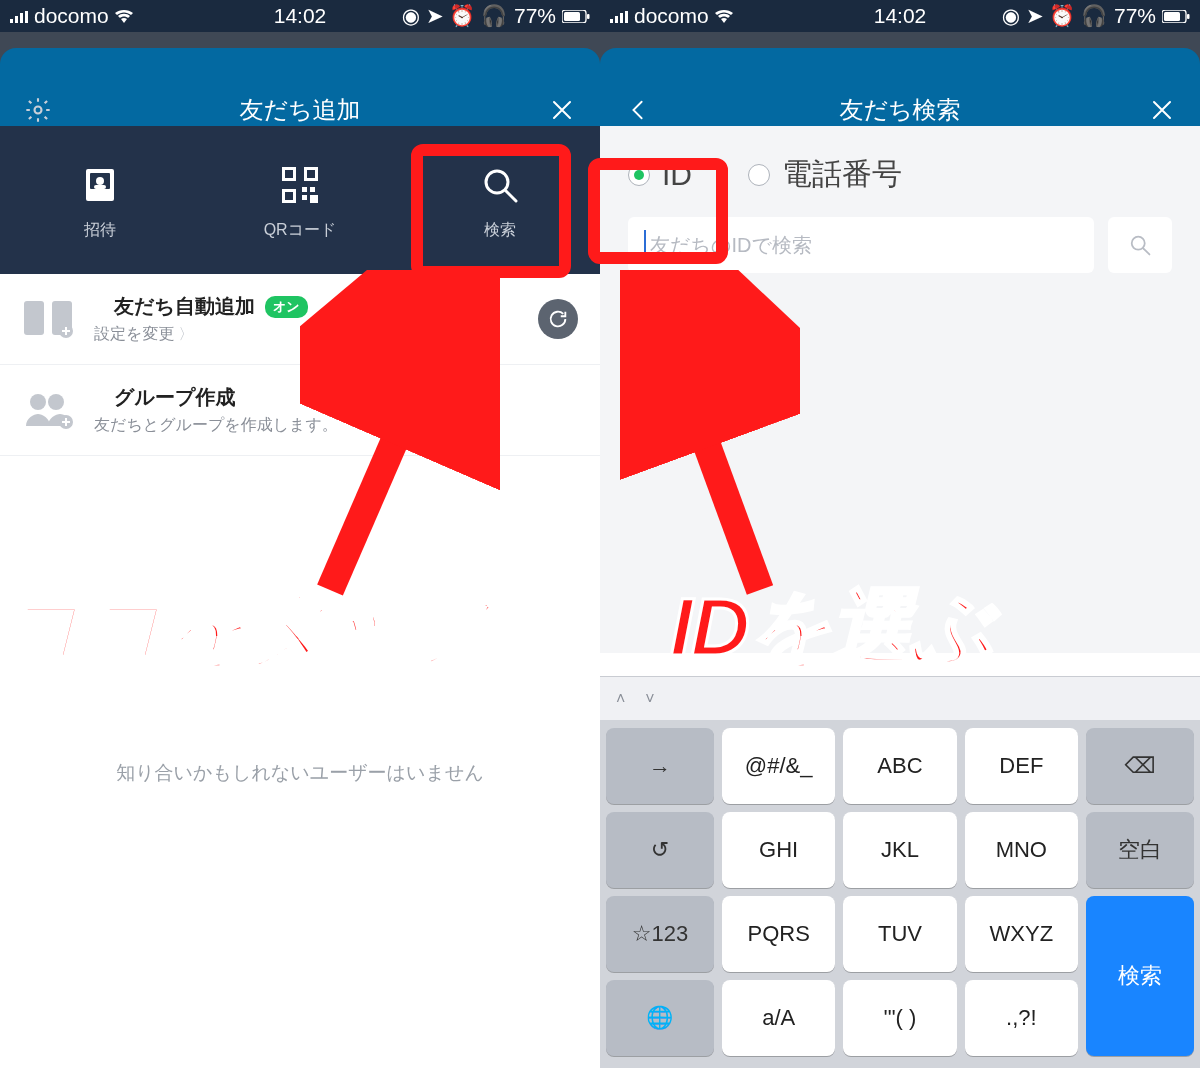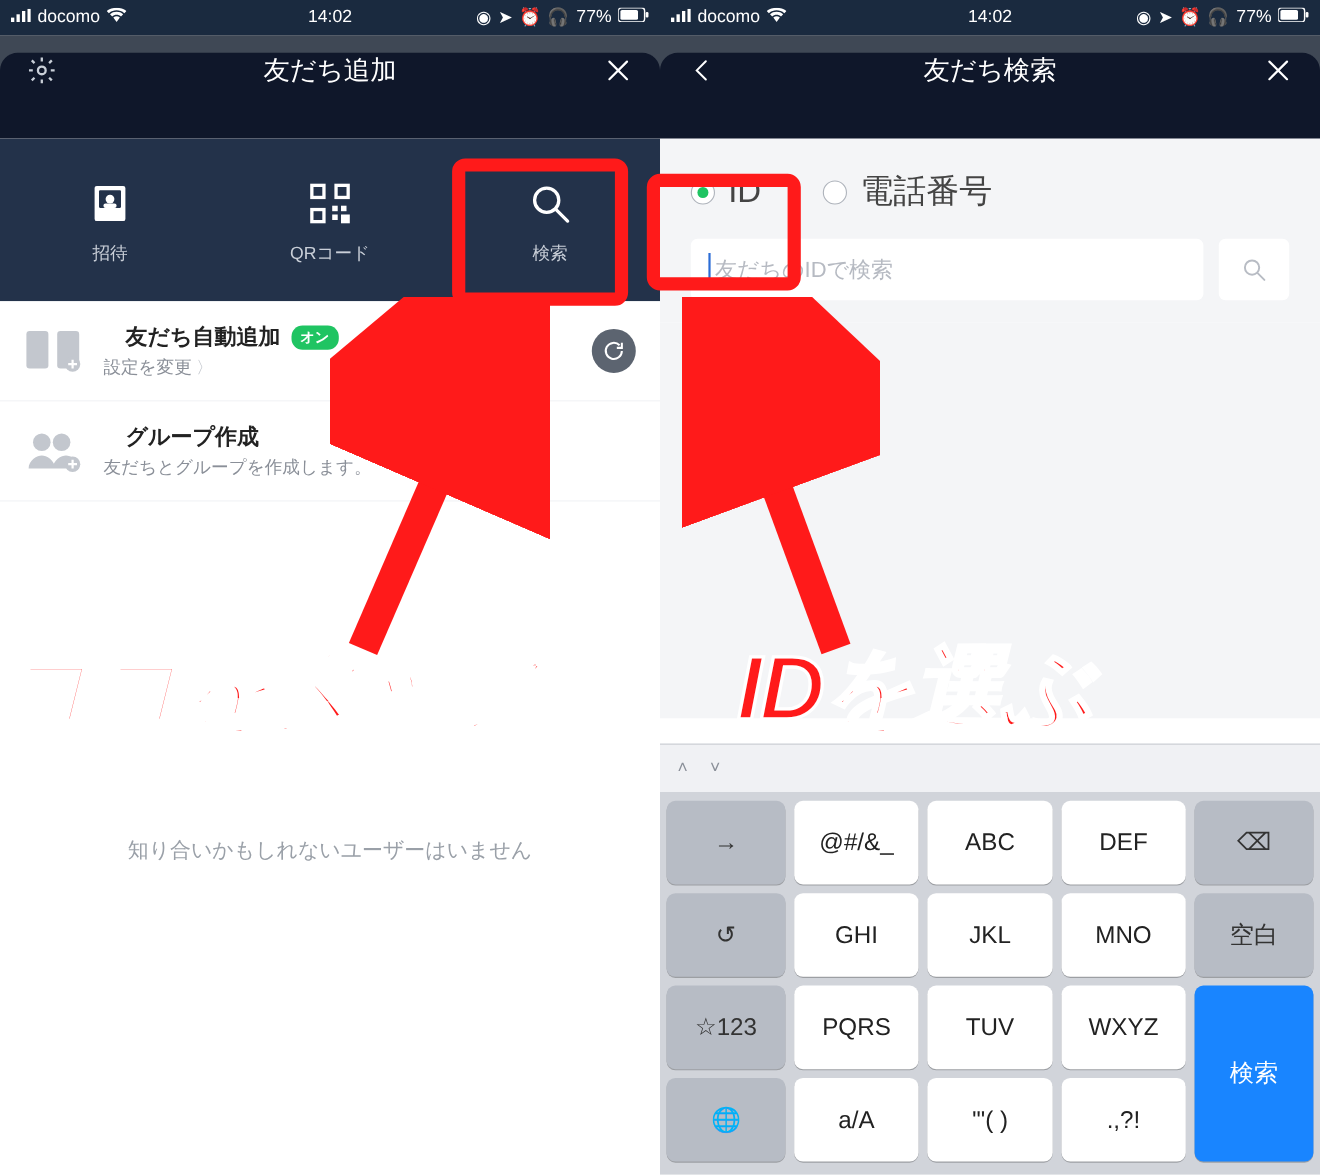--- a/index.html
+++ b/index.html
@@ -1,25 +1,25 @@
 <!DOCTYPE html>
 <html><head>
 <meta charset="utf-8">
 <style>
   * { box-sizing: border-box; margin: 0; padding: 0; font-family: -apple-system, "Hiragino Sans", sans-serif; }
   body { width: 1200px; height: 1068px; background: #fff; display: flex; position: relative; overflow: hidden; }
   .screen { width: 600px; height: 1068px; position: relative; overflow: hidden; background: #fff; }
   
-  .status { height: 32px; background: #1a2a3f; color: #fff; display: flex; align-items: center; justify-content: space-between; padding: 0 10px; font-size: 16px; font-weight: 500; }
+  .status { height: 32px; background: #1a2a3f; color: #fff; display: flex; align-items: center; justify-content: space-between; padding: 0 10px; font-size: 21px; font-weight: 500; }
   .status .left, .status .right { display: flex; align-items: center; gap: 6px; }
   .status .center { position: absolute; left: 50%; transform: translateX(-50%); }
   
   .dimbar { height: 34px; background: #0f1a2a; opacity: 0.8; }
   
-  .modal-header { height: 78px; background: #0f172a; color: #fff; display: flex; align-items: flex-start; justify-content: space-between; padding: 0 22px; position: relative; border-top-left-radius: 16px; border-top-right-radius: 16px; margin-top: -18px; }
+  .modal-header { height: 78px; background: #0369a1; color: #fff; display: flex; align-items: flex-end; justify-content: space-between; padding: 0 22px; position: relative; border-top-left-radius: 16px; border-top-right-radius: 16px; margin-top: -18px; }
   .modal-header .title { position: absolute; left: 50%; transform: translateX(-50%); font-size: 24px; font-weight: 500; }
   .gear, .close, .back { width: 32px; height: 32px; display: flex; align-items: center; justify-content: center; color: #fff; cursor: pointer; }
   
   .toolbar { height: 148px; background: #23324a; display: flex; }
   .toolbar .cell { flex: 1; display: flex; flex-direction: column; align-items: center; justify-content: center; gap: 10px; cursor: pointer; }
   .toolbar .cell .ico { width: 50px; height: 50px; display: flex; align-items: center; justify-content: center; }
   .toolbar .cell .lbl { font-size: 16px; color: #c9cfd8; }
   
   .list { background: #f4f5f7; }
   .item { background: #fff; display: flex; align-items: center; padding: 18px 22px; gap: 18px; border-bottom: 1px solid #eef0f3; }

